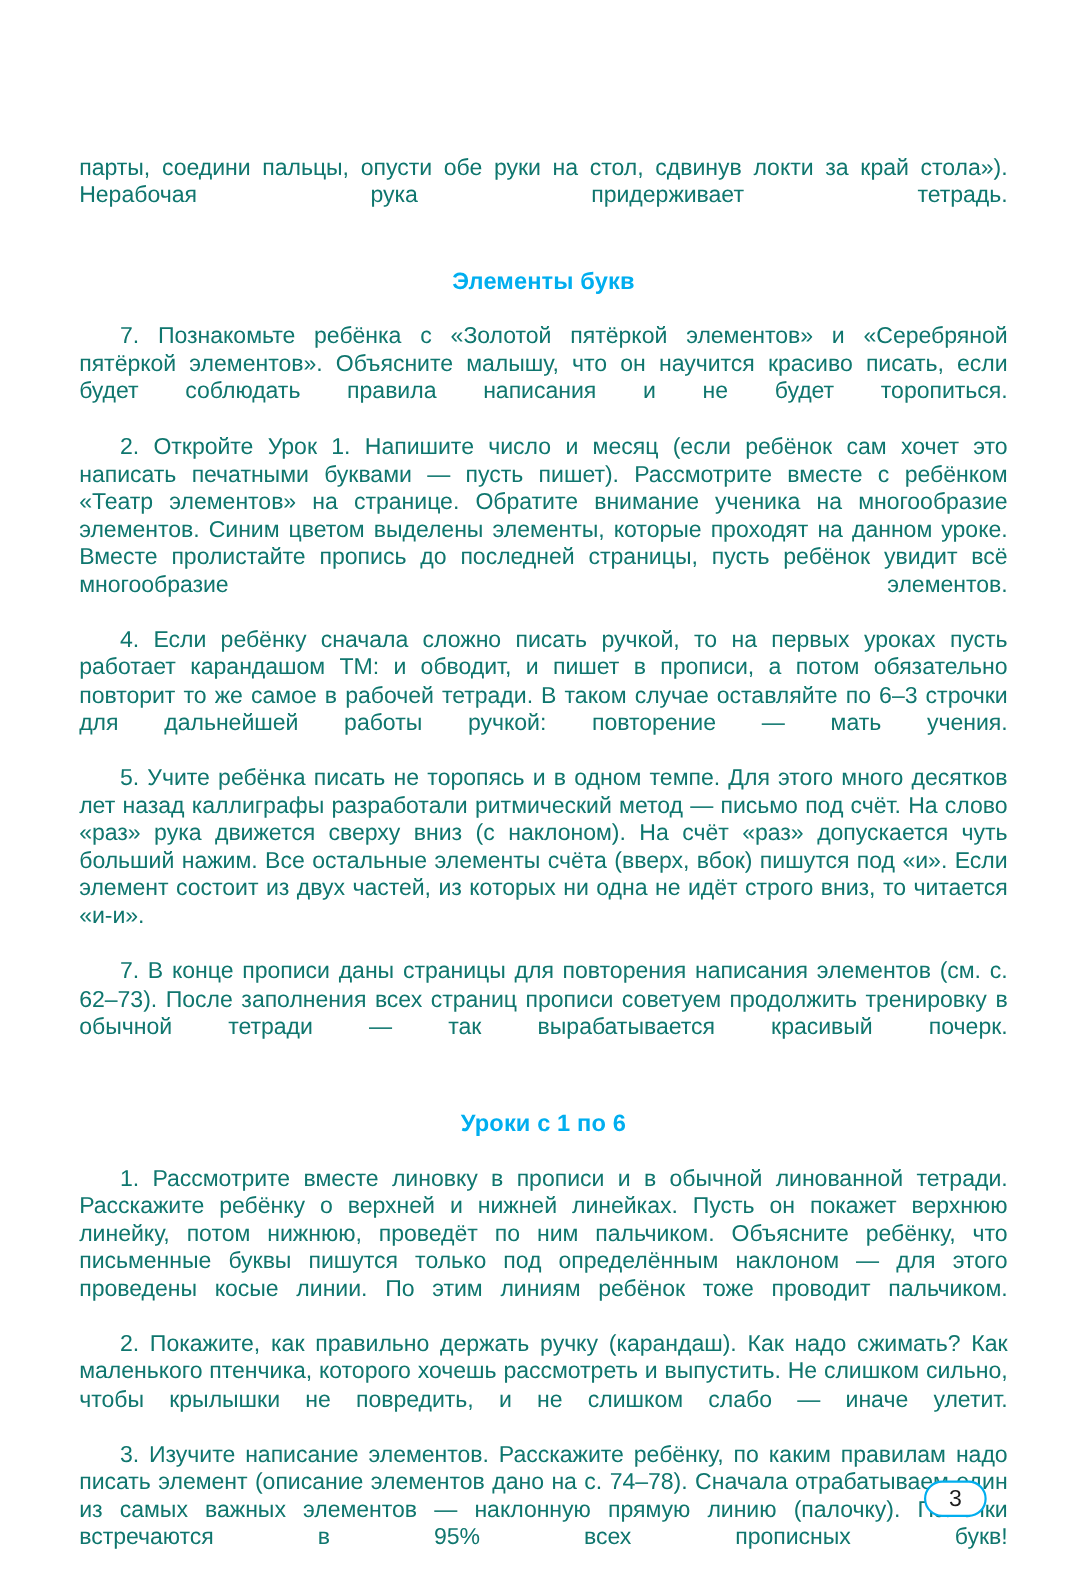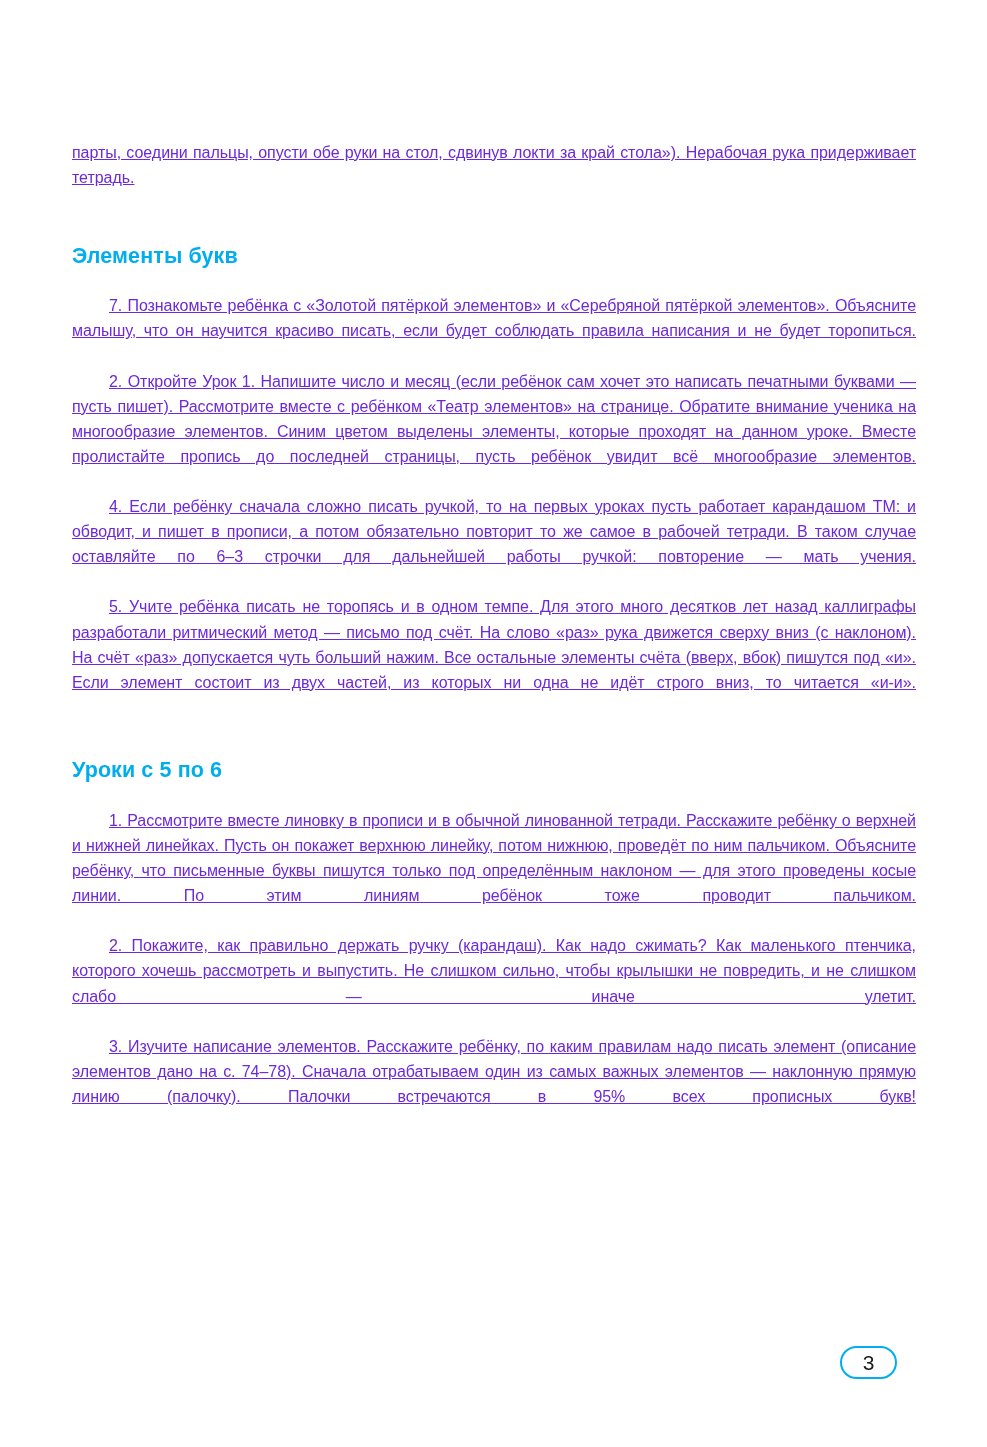--- a/index.html
+++ b/index.html
@@ -22,48 +22,48 @@
   #content {
     position: absolute;
     left: 72px;
     top: 140px;
     width: 844px;
   }
 
   
   .para {
     margin: 0;
-    font-size: 16px;
+    font-size: 21px;
     line-height: 25.1px;
     text-align: justify;
     text-justify: inter-word;
     letter-spacing: -0.05px;
     word-spacing: 0.3px;
     font-stretch: condensed;
-    color: #6d28d9;
-    text-decoration: underline;
+    color: #0f766e;
     -webkit-font-smoothing: antialiased;
   }
   .para.indent {
     text-indent: 37px;
   }
   .para.noindent {
     text-indent: 0;
   }
 
   
   .para::after {
     content: "";
     display: inline-block;
     width: 100%;
   }
 
   
   .section-heading {
     margin: 0;
+    text-align: center;
     font-size: 21.5px;
     font-weight: bold;
     letter-spacing: 0.1px;
     color: #00AEEF;
     font-stretch: condensed;
   }
 
   
   .sp-after-intro { height: 29px; }
   .sp-after-h1    { height: 24px; }
@@ -101,24 +101,25 @@
     <div class="sp-after-intro"></div>
 
     <h2 class="section-heading">Элементы букв</h2>
 
     <div class="sp-after-h1"></div>
 
     <p class="para indent">7. Познакомьте ребёнка с «Золотой пятёркой элементов» и «Серебряной пятёркой элементов». Объясните малышу, что он научится красиво писать, если будет соблюдать правила написания и не будет торопиться.</p>
     <p class="para indent">2. Откройте Урок 1. Напишите число и месяц (если ребёнок сам хочет это написать печатными буквами — пусть пишет). Рассмотрите вместе с ребёнком «Театр элементов» на странице. Обратите внимание ученика на многообразие элементов. Синим цветом выделены элементы, которые проходят на данном уроке. Вместе пролистайте пропись до последней страницы, пусть ребёнок увидит всё многообразие элементов.</p>
     <p class="para indent">4. Если ребёнку сначала сложно писать ручкой, то на первых уроках пусть работает карандашом ТМ: и обводит, и пишет в прописи, а потом обязательно повторит то же самое в рабочей тетради. В таком случае оставляйте по 6–3 строчки для дальнейшей работы ручкой: повторение — мать учения.</p>
     <p class="para indent">5. Учите ребёнка писать не торопясь и в одном темпе. Для этого много десятков лет назад каллиграфы разработали ритмический метод — письмо под счёт. На слово «раз» рука движется сверху вниз (с наклоном). На счёт «раз» допускается чуть больший нажим. Все остальные элементы счёта (вверх, вбок) пишутся под «и». Если элемент состоит из двух частей, из которых ни одна не идёт строго вниз, то читается «и-и».</p>
+    <p class="para indent">7. В конце прописи даны страницы для повторения написания элементов (см. с. 62–73). После заполнения всех страниц прописи советуем продолжить тренировку в обычной тетради — так вырабатывается красивый почерк.</p>
 
     <div class="sp-before-h2"></div>
 
-    <h2 class="section-heading">Уроки с 5 по 6</h2>
+    <h2 class="section-heading">Уроки с 1 по 6</h2>
 
     <div class="sp-after-h2"></div>
 
     <p class="para indent">1. Рассмотрите вместе линовку в прописи и в обычной линованной тетради. Расскажите ребёнку о верхней и нижней линейках. Пусть он покажет верхнюю линейку, потом нижнюю, проведёт по ним пальчиком. Объясните ребёнку, что письменные буквы пишутся только под определённым наклоном — для этого проведены косые линии. По этим линиям ребёнок тоже проводит пальчиком.</p>
     <p class="para indent">2. Покажите, как правильно держать ручку (карандаш). Как надо сжимать? Как маленького птенчика, которого хочешь рассмотреть и выпустить. Не слишком сильно, чтобы крылышки не повредить, и не слишком слабо — иначе улетит.</p>
     <p class="para indent">3. Изучите написание элементов. Расскажите ребёнку, по каким правилам надо писать элемент (описание элементов дано на с. 74–78). Сначала отрабатываем один из самых важных элементов — наклонную прямую линию (палочку). Палочки встречаются в 95% всех прописных букв!</p>
 
   </div>
 
   <div id="page-number">

